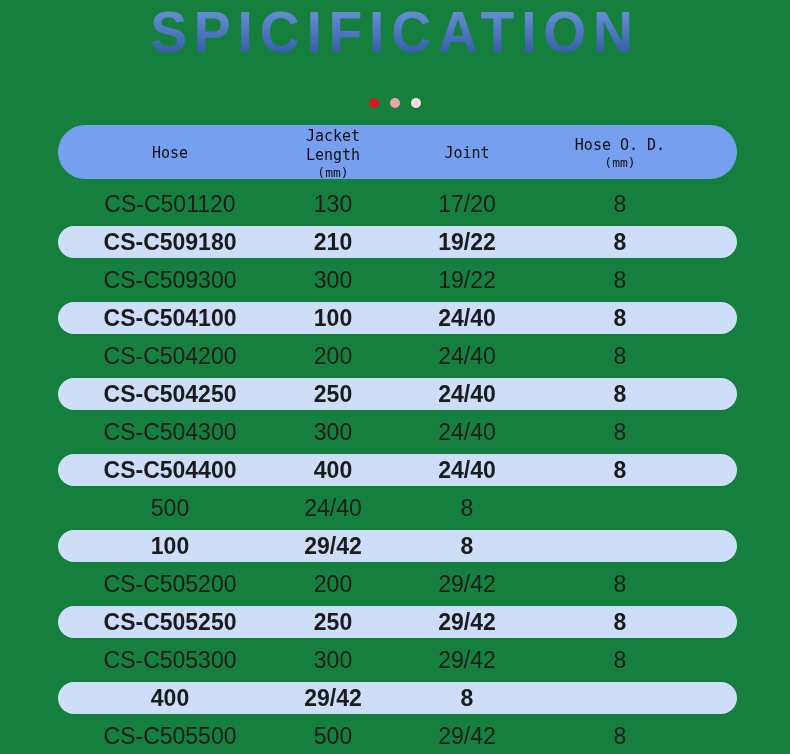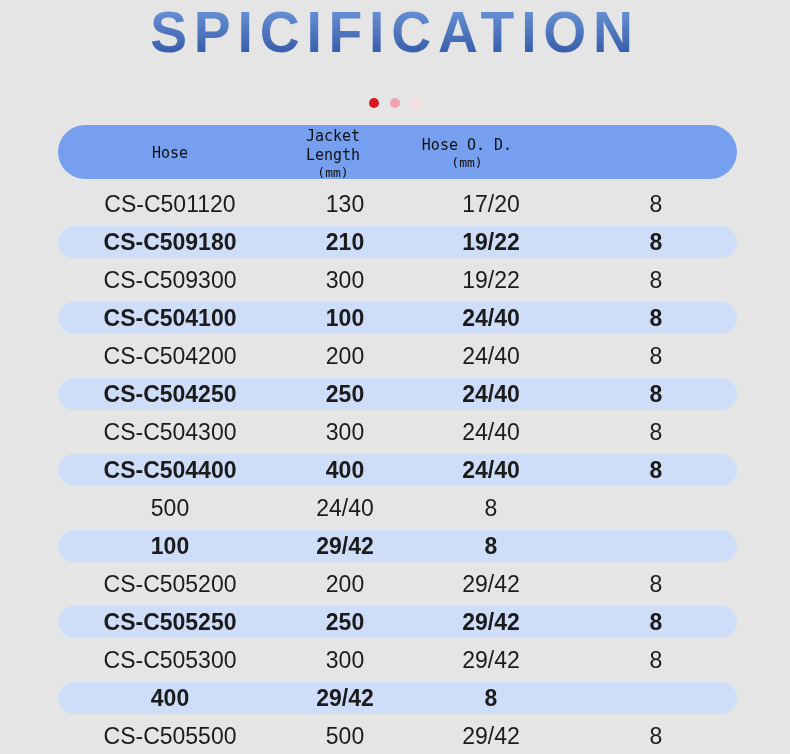--- a/index.html
+++ b/index.html
@@ -1,17 +1,17 @@
 <!DOCTYPE html>
 <html style="--header-bg: #76a0ef; --row-alt-bg: #cedef9; --title-top: #6e97da; --title-bottom: #2f54a3;"><head>
 <meta charset="utf-8">
 <style>
   html,body{margin:0;padding:0;background:#fff;}
   .screen{
-    position:relative;width:790px;height:754px;background:#e5e5e5;overflow:hidden;
+    position:relative;width:790px;height:754px;background:#15803d;overflow:hidden;
     font-family:"Liberation Sans",sans-serif;
   }
   
   .title{
     position:absolute;top:4px;left:0;width:100%;
     text-align:center;font-weight:bold;font-size:57px;line-height:1.0;
     letter-spacing:7px;
     background:linear-gradient(to bottom,var(--title-top,#6e97da),var(--title-bottom,#2f54a3));
     -webkit-background-clip:text;background-clip:text;
     -webkit-text-fill-color:transparent;color:transparent;
@@ -36,21 +36,21 @@
   }
   .header-cell{
     display:flex;flex-direction:column;justify-content:center;align-items:center;
     text-align:center;color:#101010;
     font-family:"DejaVu Sans Mono",monospace;
     font-size:15px;line-height:1.25;padding-top:2px;
   }
   .header-sub{font-size:13px;line-height:1.2;}
   .rows{margin-top:6px;}
   .row{height:38px;padding:3px 0;box-sizing:border-box;}
-  .row-inner{height:32px;border-radius:16px;gap:12px;}
+  .row-inner{height:32px;border-radius:16px;}
   .row.alt .row-inner{background:var(--row-alt-bg,#cedef9);font-weight:bold;}
   .cell{
     text-align:center;color:#1b1b1b;font-size:23px;
     font-family:"Liberation Sans",sans-serif;
     white-space:nowrap;
   }
 </style>
 </head>
 <body>
 
@@ -68,20 +68,23 @@
 
     <div class="header-row grid-cols">
       <div class="header-cell">
         <span>Hose</span>
       </div>
       <div class="header-cell">
         <span>Jacket Length</span>
         <span class="header-sub">(mm)</span>
       </div>
       <div class="header-cell">
+        <span>Joint</span>
+      </div>
+      <div class="header-cell">
         <span>Hose O. D.</span>
         <span class="header-sub">(mm)</span>
       </div>
       <div></div>
     </div>
 
     <div class="rows">
   <div class="row">
     <div class="row-inner grid-cols">
       <span class="cell">CS-C501120</span>

